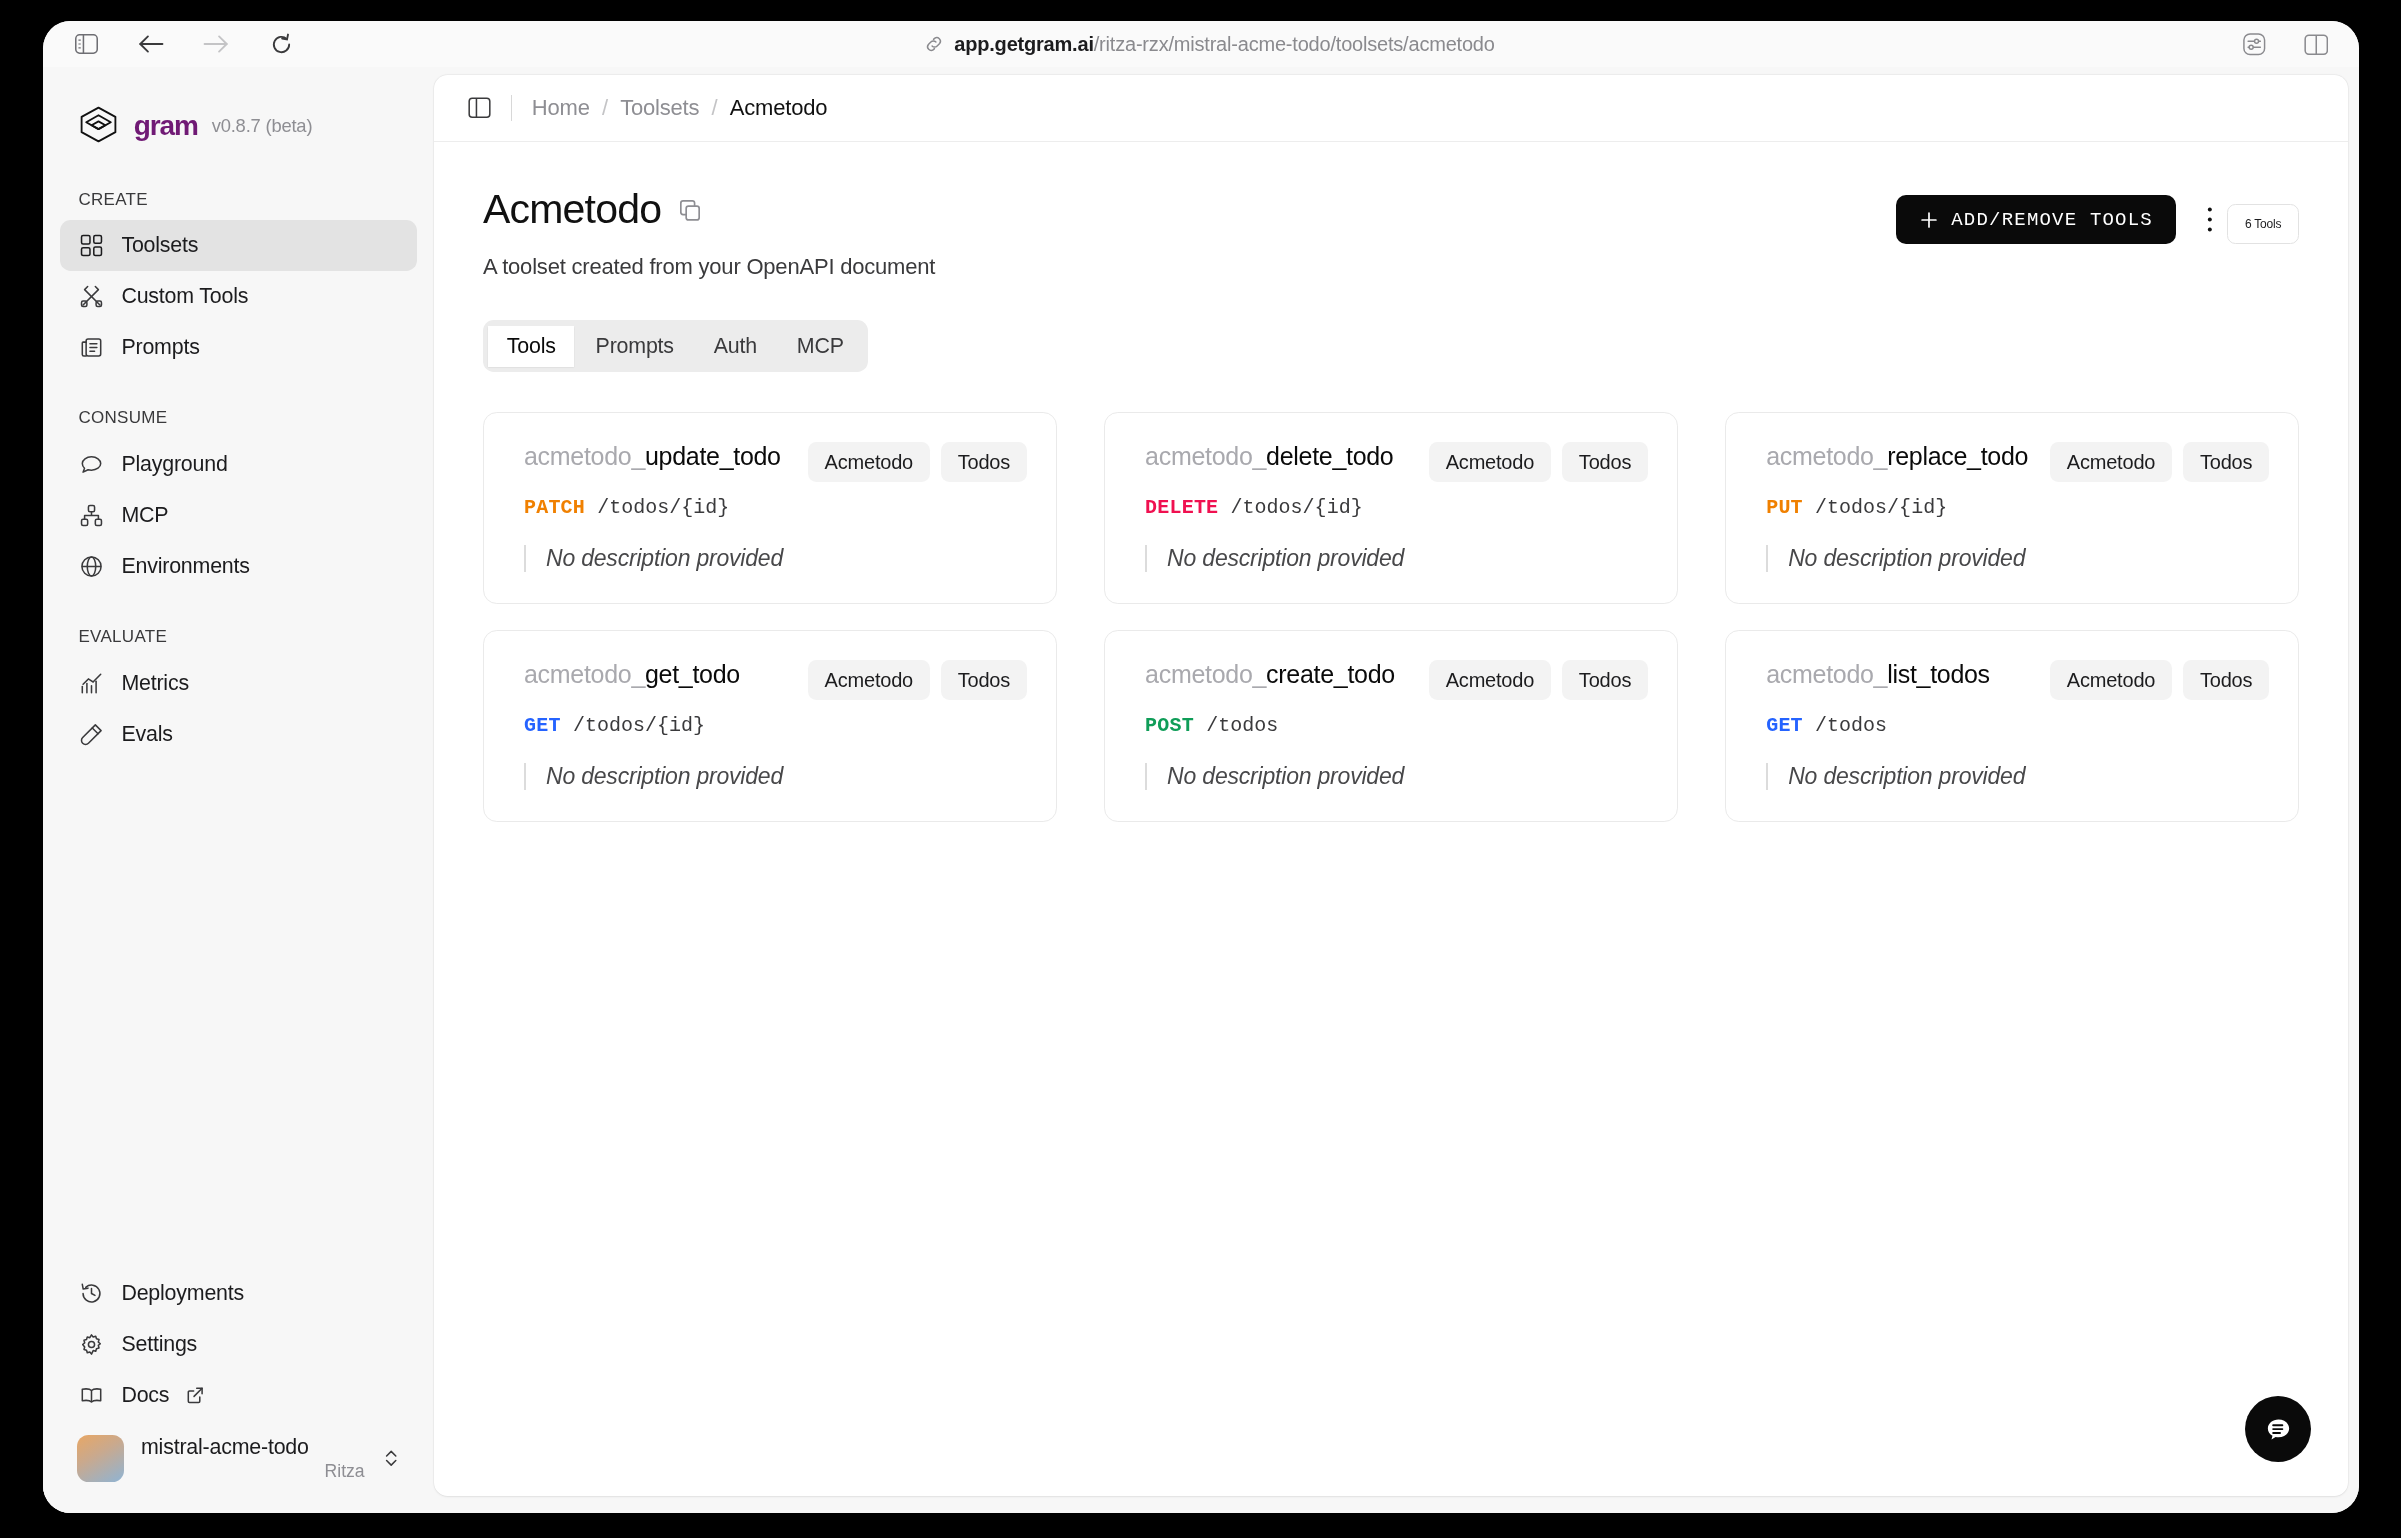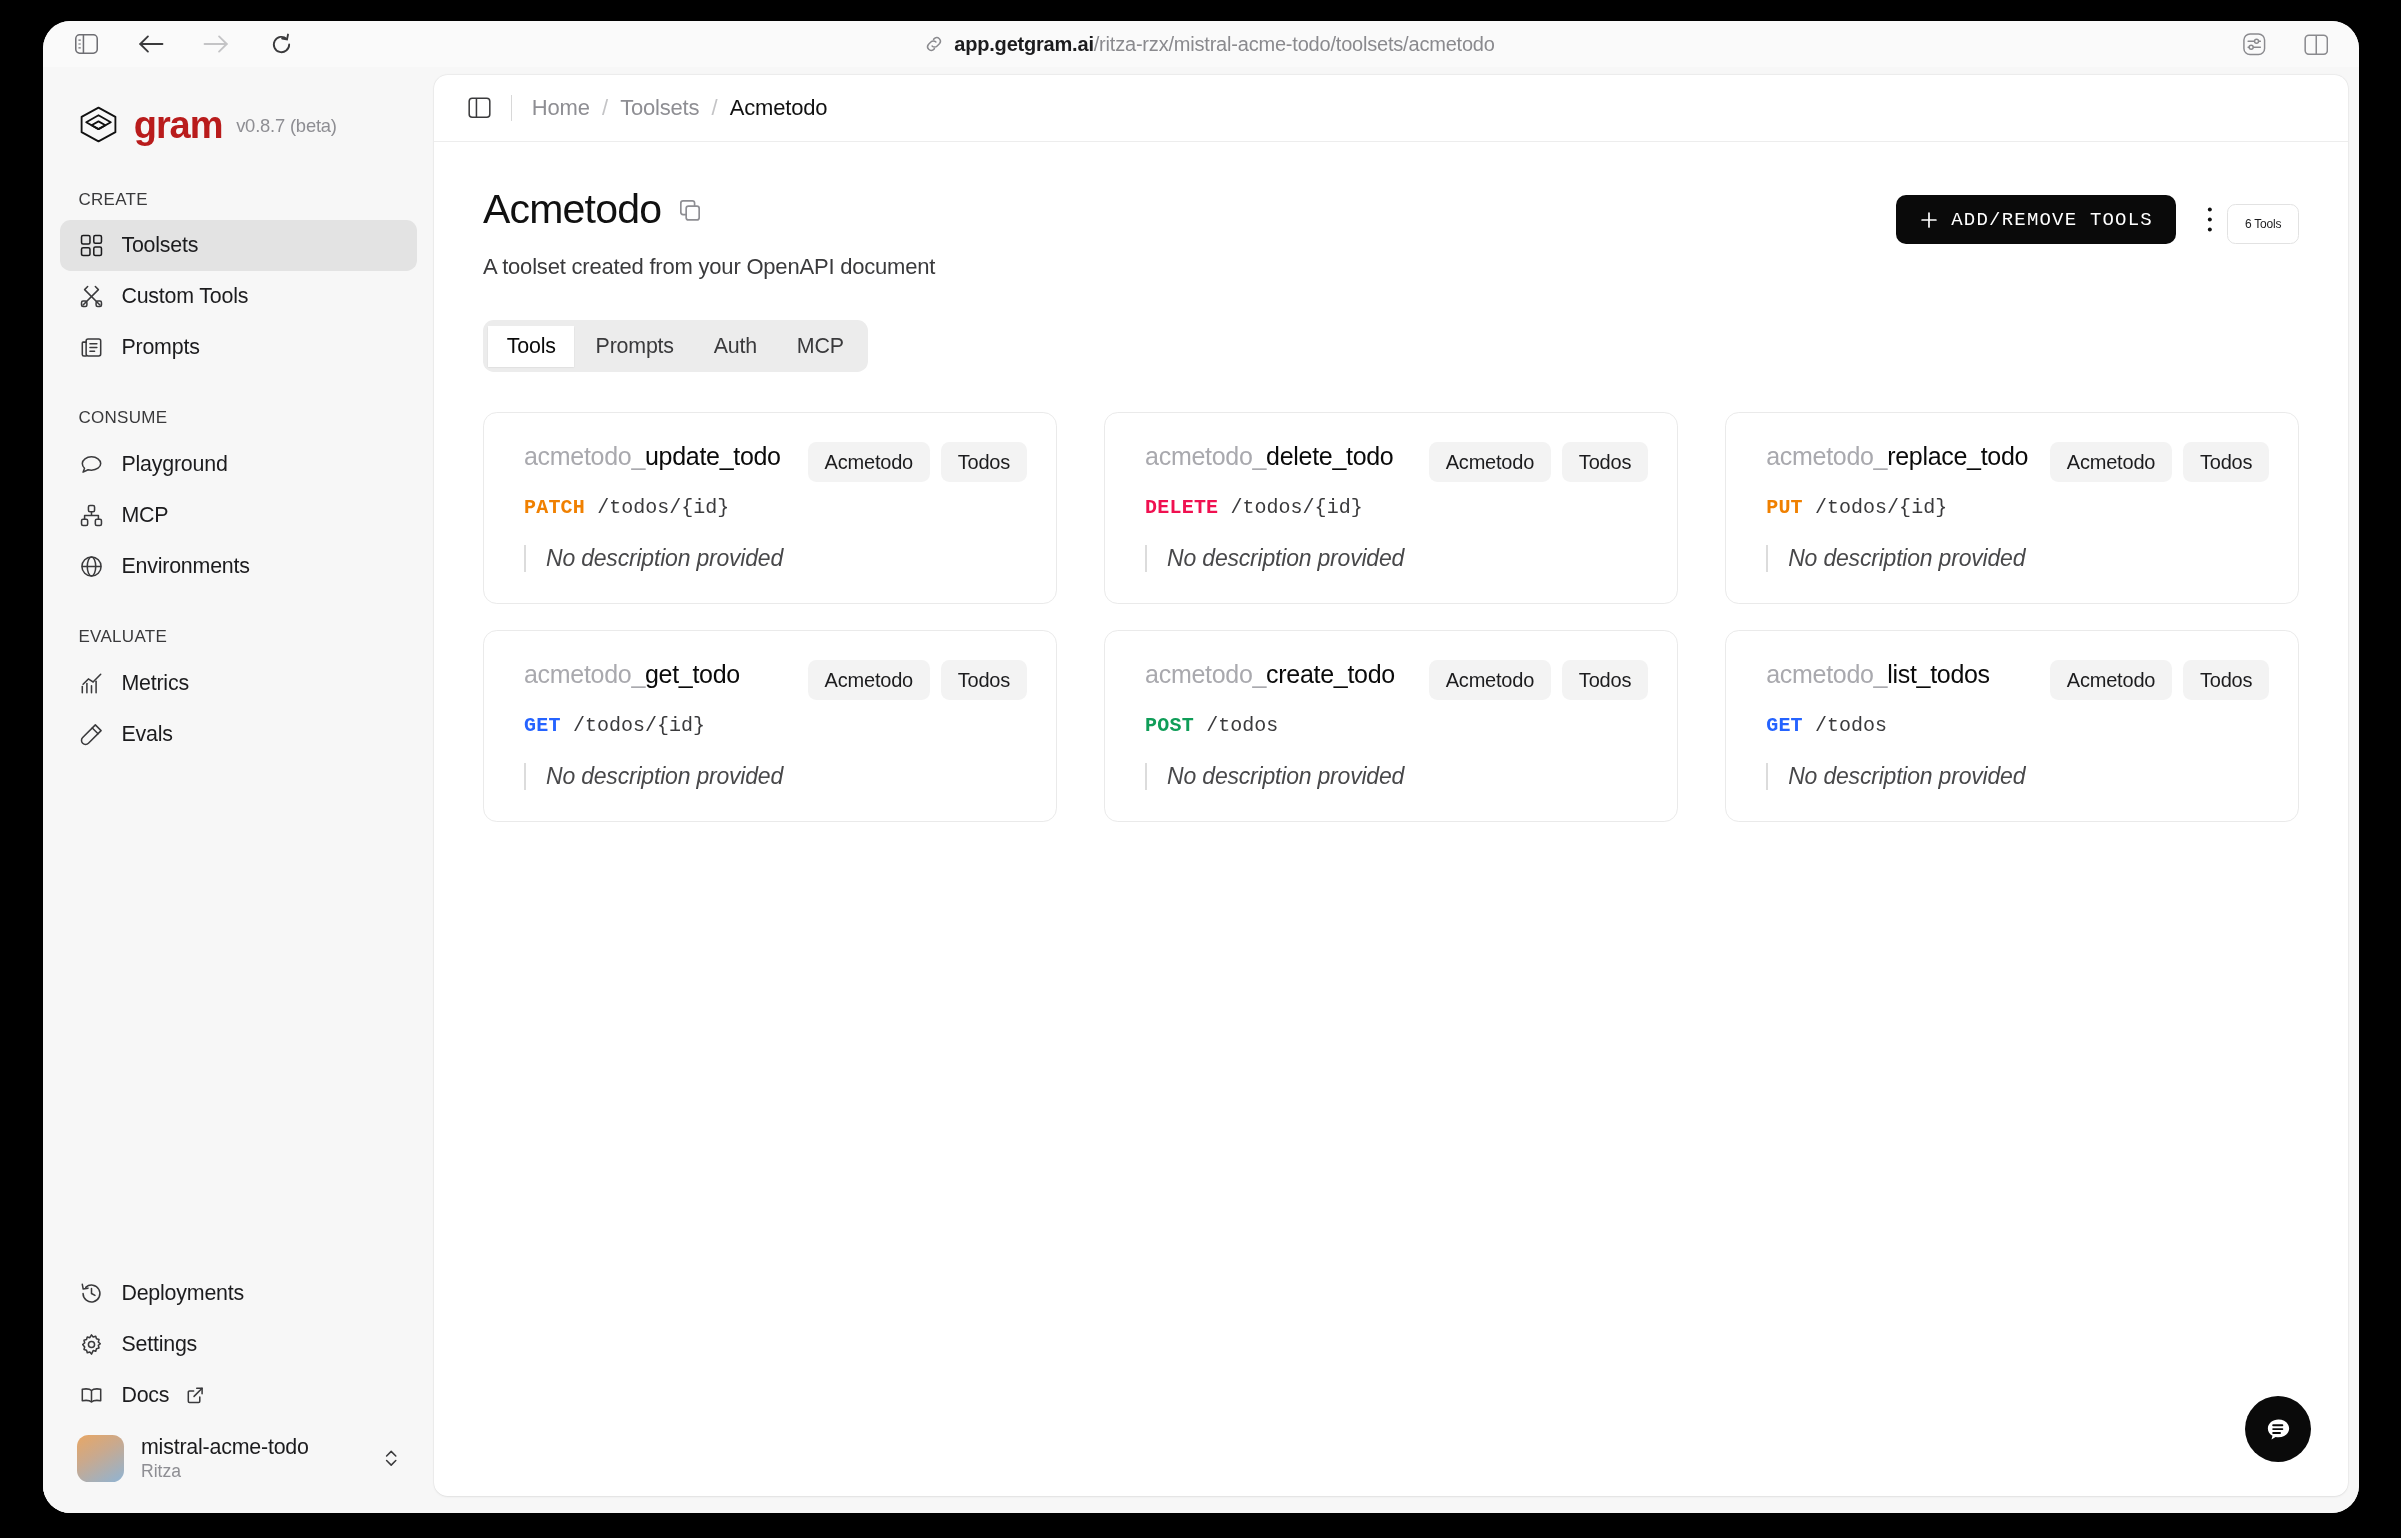--- a/index.html
+++ b/index.html
@@ -67,21 +67,21 @@
     flex-direction: column;
     padding: 18.4px 17px 0 17px;
     background: #f7f7f7;
   }
   .brand {
     display: flex; align-items: center; gap: 13.8px;
     padding: 17px 9.2px 0 17px;
     margin-bottom: 41px;
   }
   .brand-name {
-    font-size: 38px; font-weight: 600; color: #b91c1c;
+    font-size: 28px; font-weight: 600; color: #701a75;
     letter-spacing: -1.1px;
   }
   .brand-ver { font-size: 18.4px; color: #8e8e93; letter-spacing: -0.2px; }
 
   .nav-group-label {
     font-size: 17px;
     color: #3a3a3c;
     letter-spacing: 0.3px;
     padding: 0 18.4px;
     margin-bottom: 10.7px;
@@ -105,21 +105,21 @@
     display: flex; align-items: center; gap: 17px;
     padding: 13.8px 17px 31px 17px;
   }
   .ws-avatar {
     width: 47px; height: 47px; flex: 0 0 47px;
     border-radius: 11.5px;
     background: linear-gradient(150deg, #e8a765 0%, #c9a98e 42%, #8fb4d4 100%);
   }
   .ws-texts { display: flex; flex-direction: column; gap: 1.5px; flex:1; }
   .ws-name { font-size: 21.4px; color: #1c1c1e; letter-spacing: -0.2px; }
-  .ws-sub { font-size: 17.6px; color: #8e8e93; }
+  .ws-sub { font-size: 17.6px; color: #8e8e93; text-align: right; }
 
   
   .panel {
     flex: 1;
     margin: 7.7px 10.7px 17px 0;
     background: #fff;
     border-radius: 13.8px;
     box-shadow: 0 0.8px 2.3px rgba(0,0,0,.07), 0 0 0 0.8px rgba(0,0,0,.035);
     display: flex;
     flex-direction: column;

